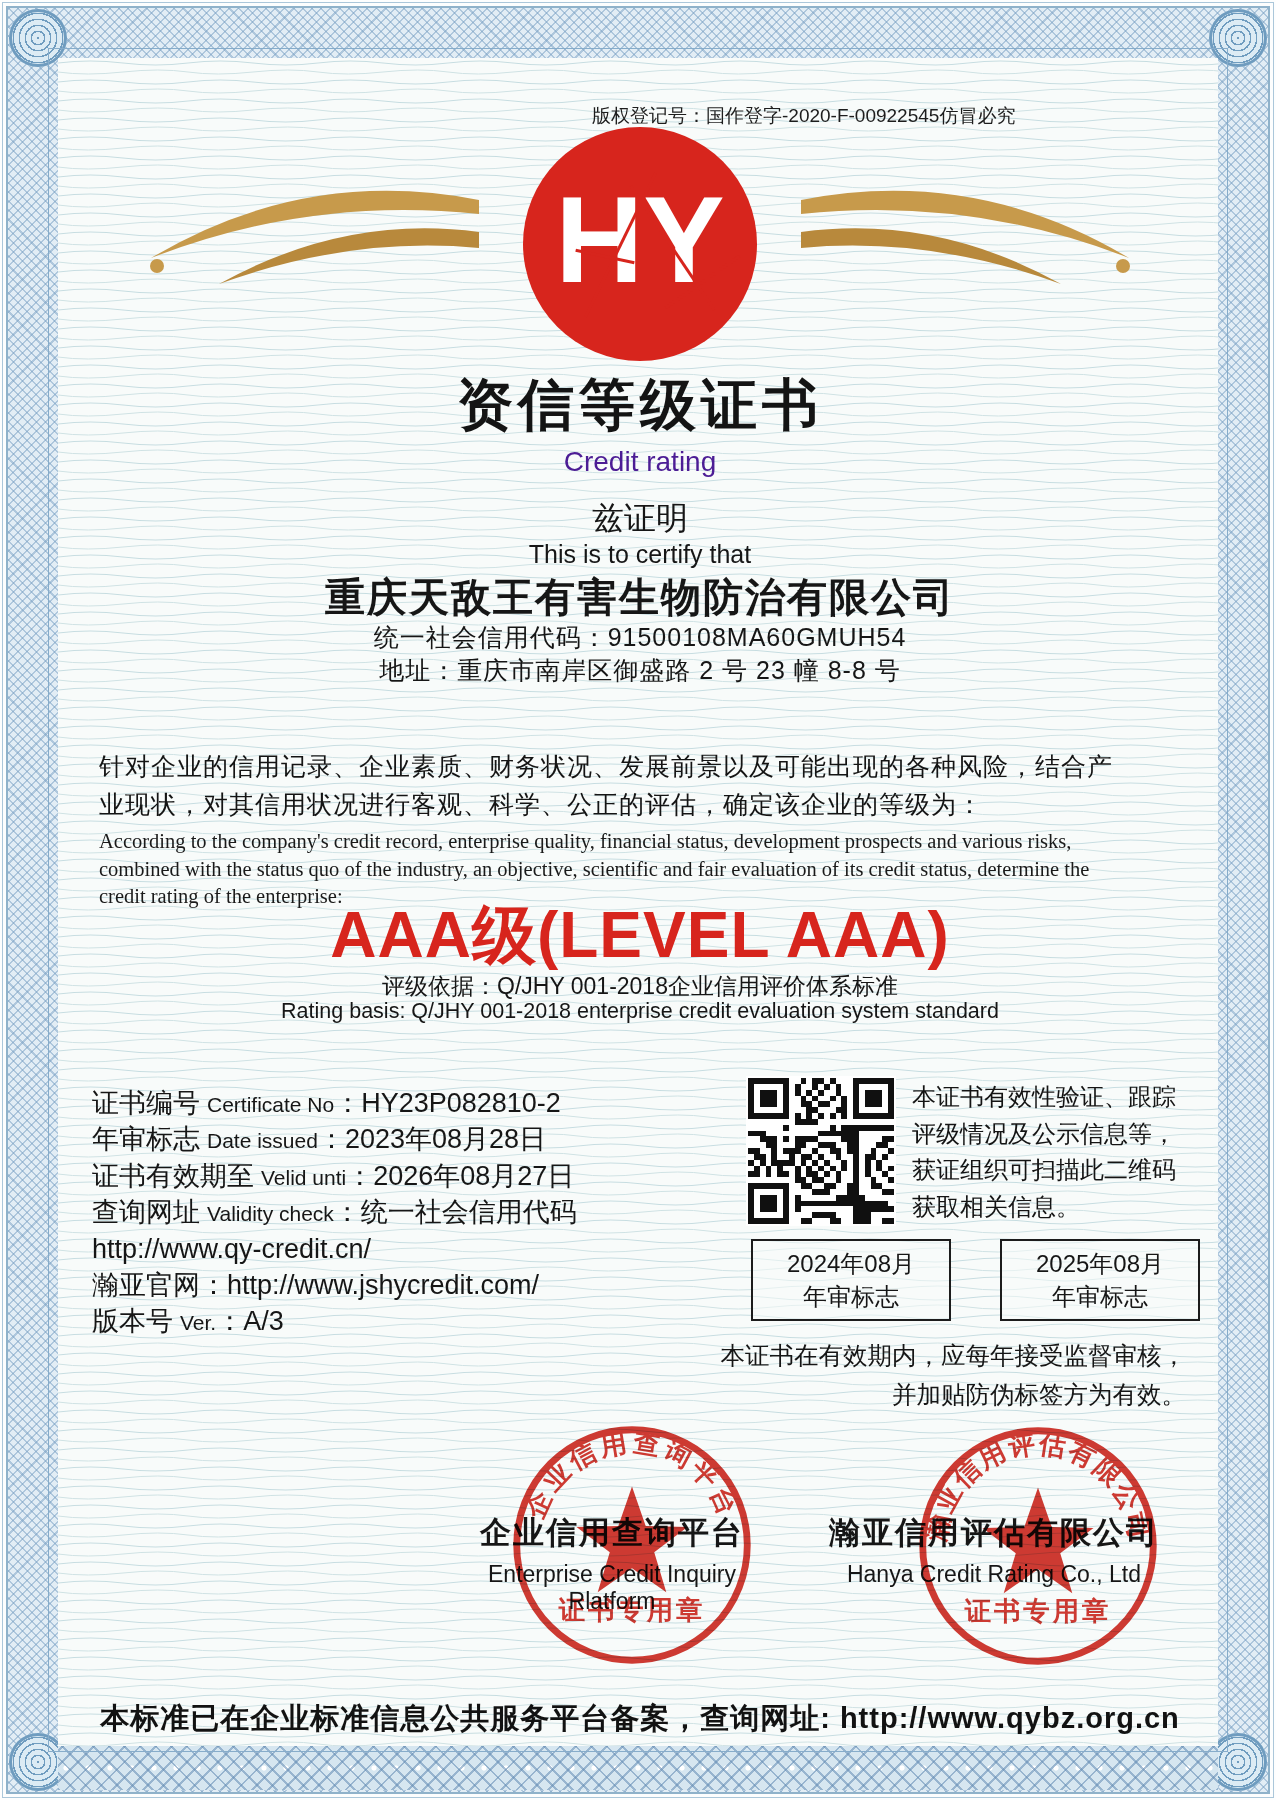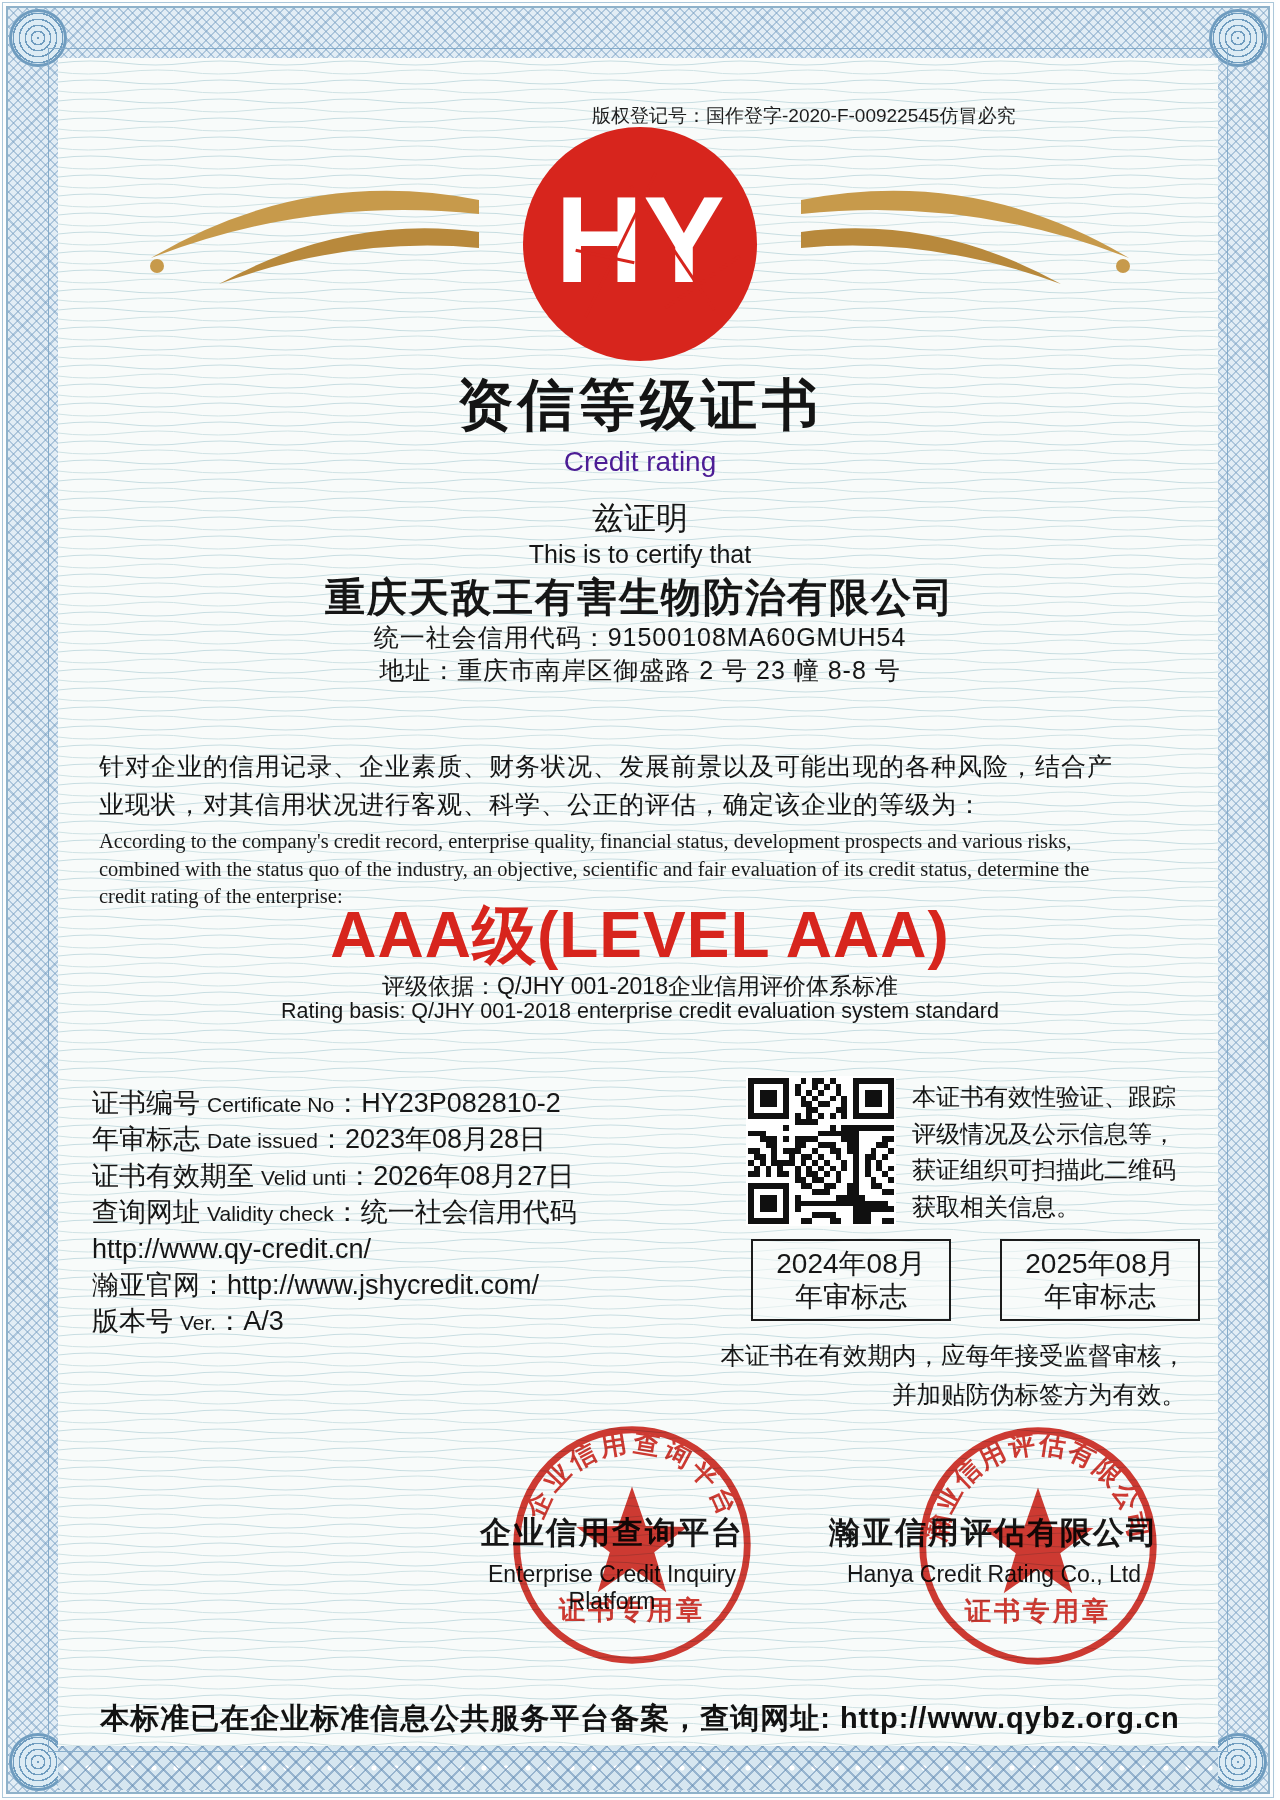--- a/index.html
+++ b/index.html
@@ -64,21 +64,21 @@
   .d-cn{font-size:27px;}
   .d-en{font-size:21px;margin-left:7px;}
   .d-val{font-size:27px;}
   
   .qr{left:746px;top:1076px;width:150px;height:150px;background:#ffffff;padding:2px;box-sizing:border-box;}
   .qr svg{width:100%;height:100%;display:block;}
   .qr-note{left:912px;top:1079px;width:274px;font-size:24px;line-height:36.5px;color:#141414;}
   
   .rbox{width:200px;height:82px;border:2.5px solid #1c1c1c;box-sizing:border-box;
         display:flex;flex-direction:column;align-items:center;justify-content:center;
-        font-size:28px;line-height:33px;background:rgba(248,251,250,.55);}
+        font-size:24px;line-height:33px;background:rgba(248,251,250,.55);}
   .rbox1{left:751px;top:1239px;}
   .rbox2{left:1000px;top:1239px;}
   
   .supervision{left:700px;top:1336px;width:486px;text-align:right;font-size:24.5px;line-height:39px;}
   
   .issuer{text-align:center;}
   .issuer-l{left:452px;top:1512px;width:320px;}
   .issuer-r{left:820px;top:1512px;width:348px;}
   .issuer-cn{font-size:31px;font-weight:700;letter-spacing:2px;}
   .issuer-en{margin-top:7px;font-size:23px;}

